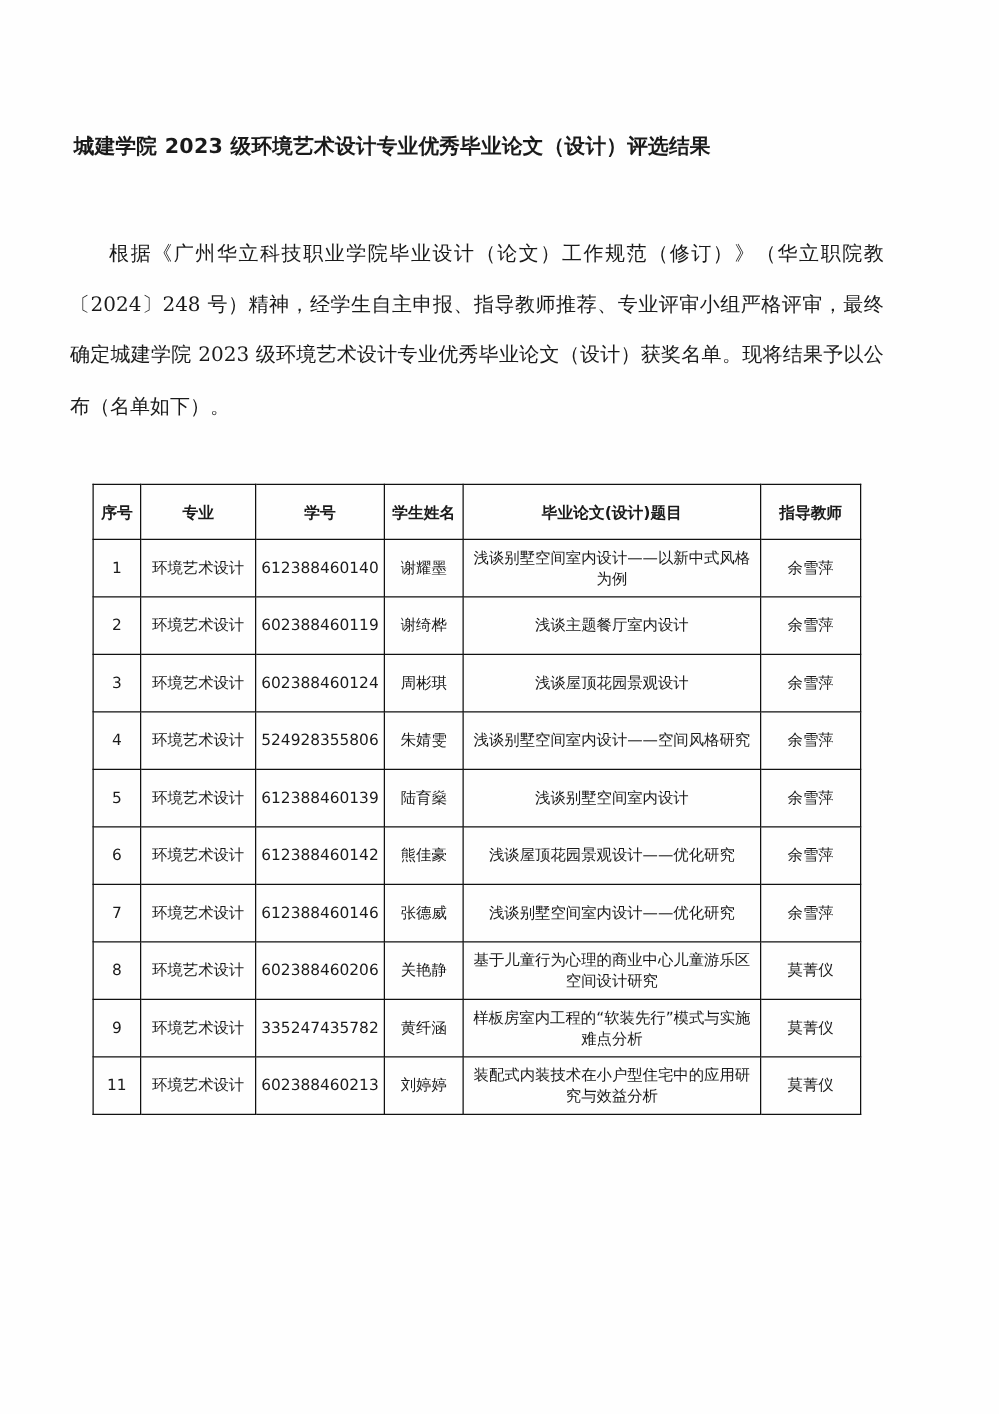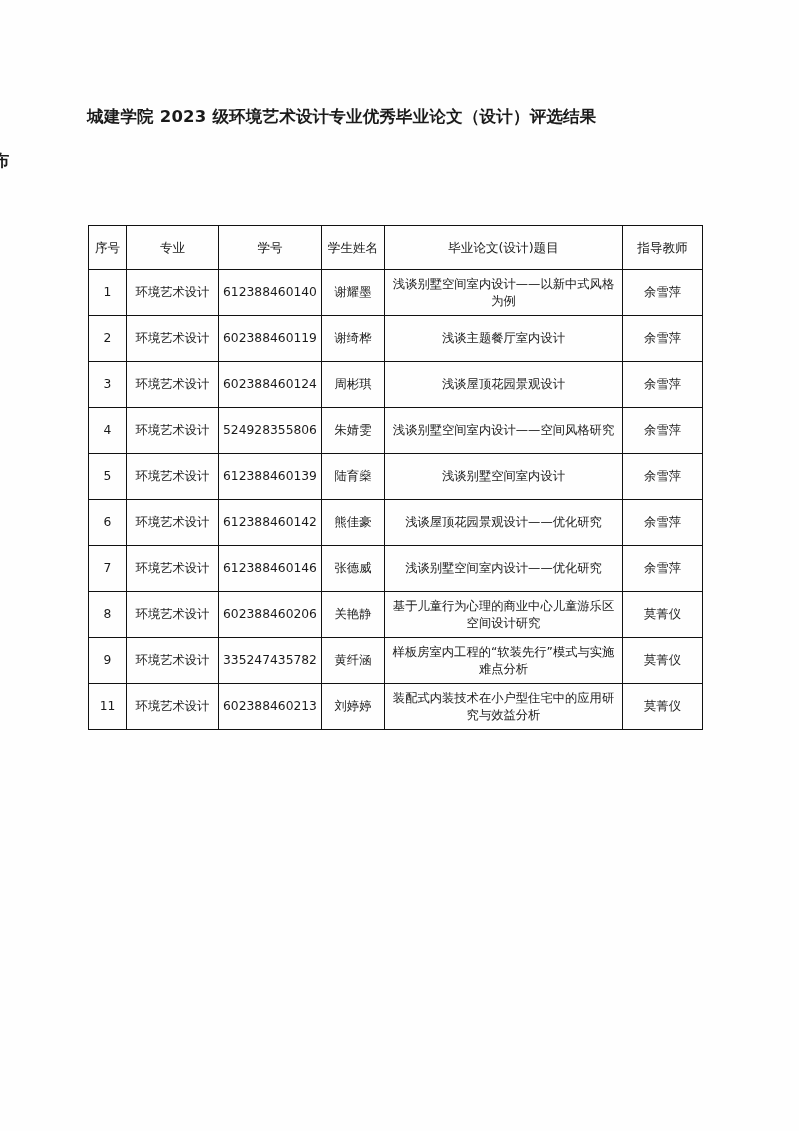--- a/index.html
+++ b/index.html
@@ -13,21 +13,21 @@
     -webkit-font-smoothing: antialiased;
   }
   .page {
     position: relative;
     width: 799px;
     height: 1131px;
     padding: 0;
     background: #fefefe;
   }
   .doc-body {
-    padding: 95px 92px 0 84px;
+    padding: 95px 92px 0 56px;
   }
   .doc-title {
     font-family: "DejaVu Sans", "Liberation Sans", sans-serif;
     font-weight: bold;
     font-size: 16.5px;
     line-height: 44px;
     text-align: center;
     letter-spacing: 0.2px;
     margin: 0;
   }
@@ -55,21 +55,21 @@
   table.result-table td {
     border: 1px solid #111;
     font-size: 12.3px;
     line-height: 17px;
     text-align: center;
     vertical-align: middle;
     padding: 3px 2px;
     font-family: "DejaVu Sans", "Liberation Sans", sans-serif;
   }
   table.result-table th {
-    font-weight: normal;
+    font-weight: bold;
     height: 44px;
     font-size: 12.6px;
   }
   table.result-table td { height: 46px; }
   .c-no { width: 38px; }
   .c-major { width: 92px; }
   .c-sid { width: 103px; }
   .c-name { width: 63px; }
   .c-topic { width: 238px; }
   .c-adv { width: 80px; }
@@ -81,20 +81,21 @@
 
 <div class="page">
   <div class="doc-body">
 
     <div class="doc-title">
       <span class="line1">城建学院 2023 级环境艺术设计专业优秀毕业论文（设计）评选结果</span>
       <span class="line2">公布</span>
     </div>
 
 
+    <p class="para"><span class="indent"></span><span>根据《广州华立科技职业学院毕业设计（论文）工作规范（修订）》（华立职院教〔2024〕248 号）精神，经学生自主申报、指导教师推荐、专业评审小组严格评审，最终确定城建学院 2023 级环境艺术设计专业优秀毕业论文（设计）获奖名单。现将结果予以公布（名单如下）。</span></p>
 
     <table class="result-table">
       <colgroup>
         <col class="c-no">
           <col class="c-major">
           <col class="c-sid">
           <col class="c-name">
           <col class="c-topic">
           <col class="c-adv">
       </colgroup>

